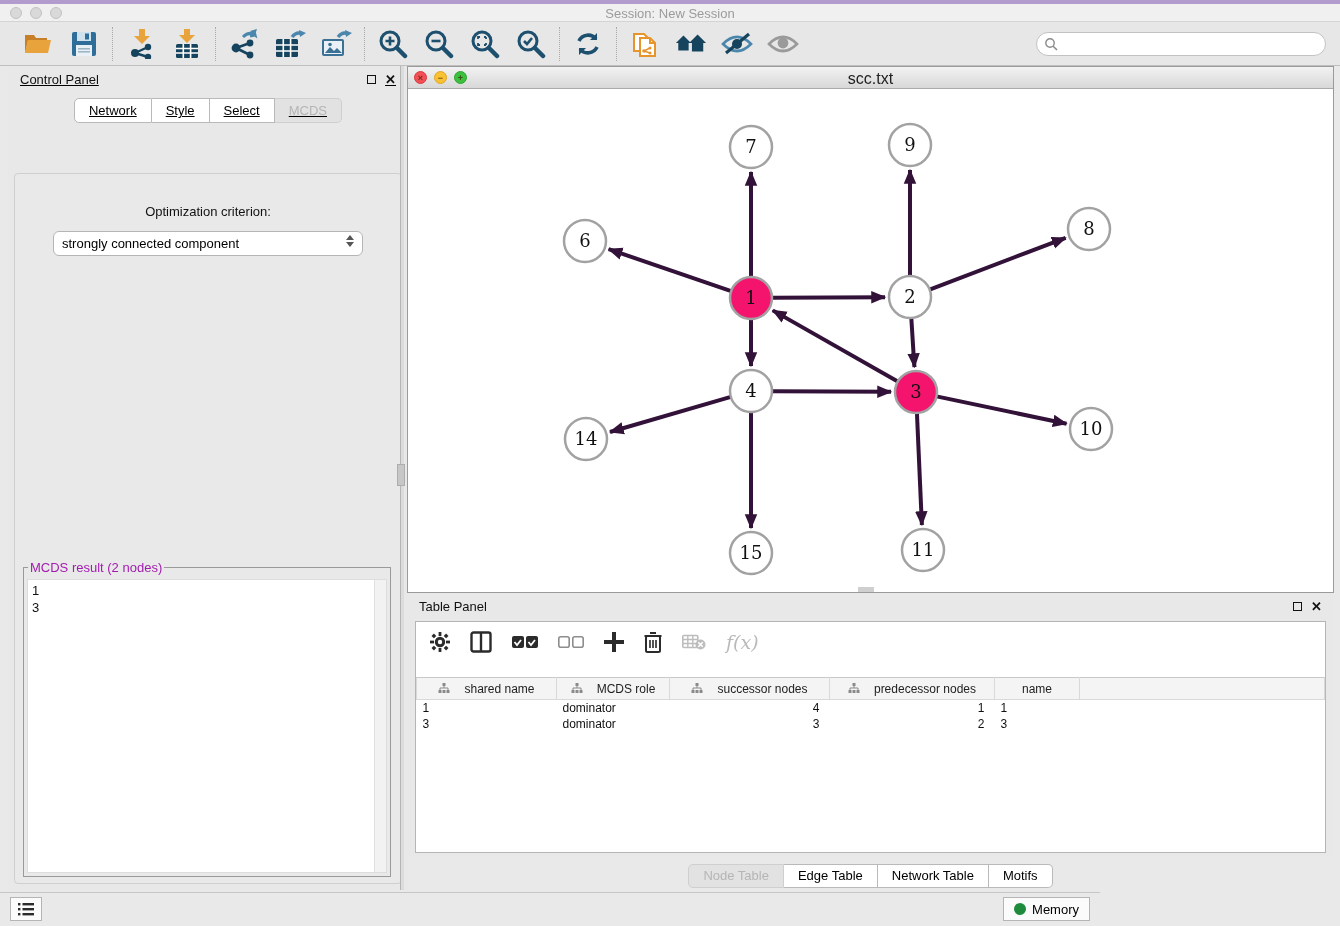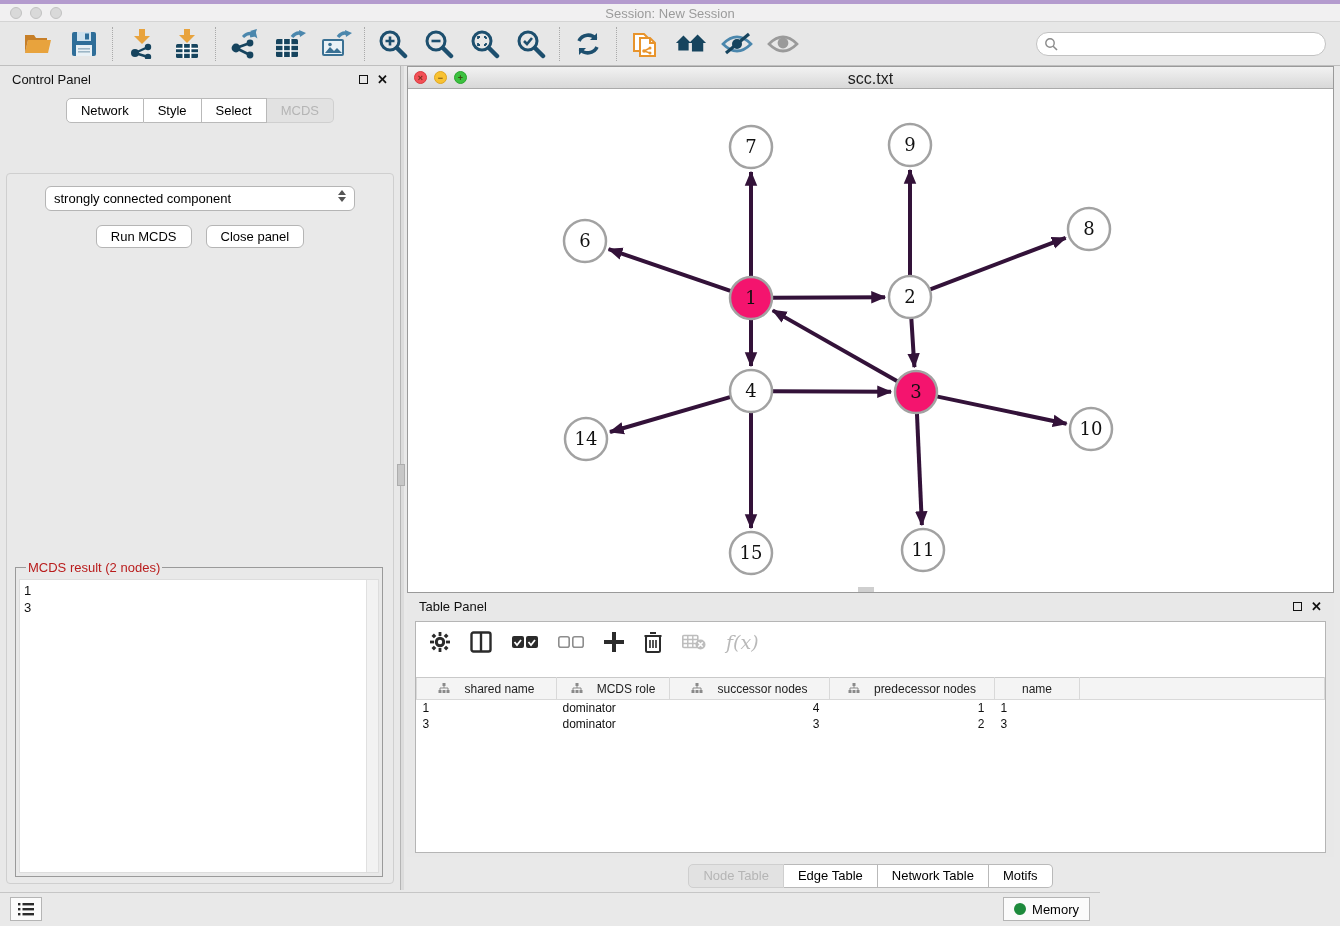--- a/index.html
+++ b/index.html
@@ -16,21 +16,21 @@
   
   .toolbar { position:absolute; left:0; top:22px; width:1340px; height:44px; background:#e7e7e7; border-bottom:1px solid #bfbfbf; display:flex; align-items:center; padding:0 10px; }
   .tb-group { display:flex; align-items:center; gap:14px; padding:0 12px; }
   .tb-sep { width:1px; height:34px; border-left:1px dotted #aaa; }
   .tb-btn { width:32px; height:32px; display:flex; align-items:center; justify-content:center; cursor:pointer; }
   .search-wrap { margin-left:auto; margin-right:4px; position:relative; }
   .search-wrap input { width:290px; height:24px; border:1px solid #c2c2c2; border-radius:12px; background:#fff; padding:0 10px 0 26px; font-size:12px; outline:none; }
   .search-glass { position:absolute; left:8px; top:5px; }
 
   
-  .control-panel { position:absolute; left:0; top:66px; width:400px; height:824px; background:#e8e8e8; }
+  .control-panel { position:absolute; left:8px; top:66px; width:400px; height:824px; background:#e8e8e8;text-decoration:underline; }
   .panel-header { height:26px; display:flex; align-items:center; padding:0 12px; }
   .panel-header .ph-title { font-size:13px; color:#111; }
   .ph-icons { margin-left:auto; display:flex; gap:9px; align-items:center; }
   .ph-float { width:9px; height:9px; border:1.5px solid #111; }
   .ph-close { font-size:13px; font-weight:bold; color:#111; line-height:1; }
 
   .tabs-row { display:flex; justify-content:center; position:relative; z-index:2; margin-top:6px; }
   .tab { font-size:13px; padding:4px 14px; background:#fff; border:1px solid #b9b9b9; border-left:none; cursor:pointer; color:#000; }
   .tab:first-child { border-left:1px solid #b9b9b9; border-radius:5px 0 0 5px; }
   .tab:last-child { border-radius:0 5px 5px 0; }
@@ -40,21 +40,21 @@
   .opt-label { text-align:center; font-size:13px; color:#111; margin-top:30px; }
   .dropdown { margin:12px auto 0; width:310px; height:25px; background:#fff; border:1px solid #b5b5b5; border-radius:6px; display:flex; align-items:center; padding:0 8px; font-size:13px; cursor:pointer; position:relative; }
   .dd-steppers { position:absolute; right:8px; top:3px; display:flex; flex-direction:column; gap:2px; }
   .dd-steppers i { width:0; height:0; border-left:4px solid transparent; border-right:4px solid transparent; display:block; }
   .dd-up { border-bottom:5px solid #555; }
   .dd-down { border-top:5px solid #555; }
   .btn-row { display:flex; justify-content:center; gap:14px; margin-top:14px; }
   .mac-btn { font-size:13px; background:#fff; border:1px solid #b5b5b5; border-radius:6px; padding:3px 14px; cursor:pointer; color:#000; }
 
   .result-fieldset { position:absolute; left:8px; right:10px; top:386px; bottom:6px; border:1px solid #9a9a9a; background:#e9e9e9; padding:2px; }
-  .result-fieldset legend { font-size:13px; color:#b91c1c; padding:0 2px; margin-left:8px; }
+  .result-fieldset legend { font-size:13px; color:#a21caf; padding:0 2px; margin-left:2px; }
   .result-area { position:absolute; left:3px; right:3px; top:4px; bottom:3px; background:#fff; border:1px solid #ddd; font-size:13px; color:#111; padding:2px 4px; line-height:17px; }
   .result-scroll { position:absolute; right:0; top:0; bottom:0; width:12px; background:#f2f2f2; border-left:1px solid #e0e0e0; }
 
   .splitter { position:absolute; left:400px; top:66px; width:4px; height:824px; background:#dcdcdc; border-left:1px solid #b5b5b5; }
   .split-handle { position:absolute; left:-4px; top:398px; width:8px; height:22px; background:#c7c7c7; border:1px solid #adadad; }
 
   
   .net-window { position:absolute; left:407px; top:66px; width:927px; height:527px; border:1px solid #9a9a9a; background:#fff; }
   .net-titlebar { height:22px; background:linear-gradient(#f2f2f2,#d8d8d8); border-bottom:1px solid #aaa; position:relative; }
   .net-traffic { position:absolute; left:6px; top:4px; display:flex; gap:7px; }
@@ -274,30 +274,27 @@
       <span class="ph-close">✕</span>
     </span>
   </div>
   <div class="tabs-row" id="cp-tabs">
       <span class="tab">Network</span>
       <span class="tab">Style</span>
       <span class="tab">Select</span>
       <span class="tab active">MCDS</span>
     </div>
   <div class="cp-box">
+    <div class="opt-label">Optimization criterion:</div>
     <div class="dropdown">
       <span>strongly connected component</span>
       <span class="dd-steppers">
           <i class="dd-up"></i>
           <i class="dd-down"></i>
         </span>
-    </div>
-    <div class="btn-row">
-      <button class="mac-btn">Run MCDS</button>
-      <button class="mac-btn">Close panel</button>
     </div>
     <fieldset class="result-fieldset">
       <legend>MCDS result (2 nodes)</legend>
       <div class="result-area" id="result-list">
         <div>1</div>
           <div>3</div>
           <div class="result-scroll"></div>
       </div>
     </fieldset>
   </div>

